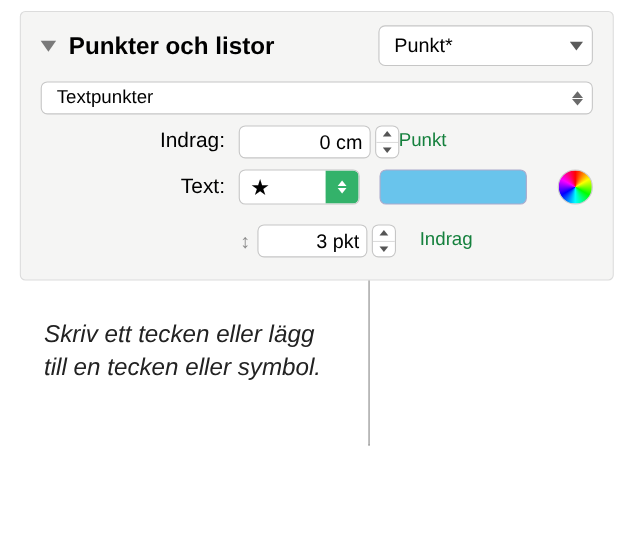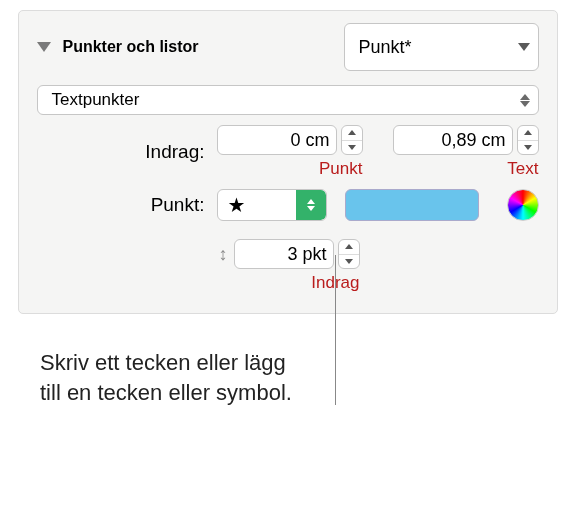--- a/index.html
+++ b/index.html
@@ -28,31 +28,31 @@
   .disclosure {
     width: 0; height: 0;
     border-left: 7px solid transparent;
     border-right: 7px solid transparent;
     border-top: 10px solid #7a7a7a;
     margin-right: 2px;
     cursor: pointer;
   }
   .header-title {
     font-weight: 700;
-    font-size: 16px;
+    font-size: 22px;
     flex: 1;
   }
   .popup {
     display: flex;
     align-items: center;
     justify-content: space-between;
     background: #fff;
     border: 1px solid #c6c6c6;
     border-radius: 6px;
-    height: 48px;
+    height: 37px;
     padding: 0 8px 0 14px;
     font-size: 18px;
   }
   .popup.small { height: 30px; font-size: 17px; }
   .updown {
     display: flex;
     flex-direction: column;
     gap: 1px;
     margin-left: 8px;
   }
@@ -113,27 +113,26 @@
     background: #fff;
   }
   .stepper div {
     flex:1;display:flex;align-items:center;justify-content:center;cursor:pointer;
   }
   .stepper div:first-child { border-bottom:1px solid #dcdcdc;}
   .stepper .up {width:0;height:0;border-left:4px solid transparent;border-right:4px solid transparent;border-bottom:5px solid #555;}
   .stepper .dn {width:0;height:0;border-left:4px solid transparent;border-right:4px solid transparent;border-top:5px solid #555;}
   .sublabel {
     font-size: 17px;
-    color: #b91c1c;
+    color: #15803d;
     margin-top: 4px;
     text-align: right;
   }
   .pair {
     display: flex;
-    flex-direction: column;
   }
   .two-col {
     display: flex;
     gap: 30px;
     flex: 1;
   }
   .star-popup {
     display:flex;align-items:center;background:#fff;border:1px solid #c6c6c6;border-radius:6px;height:32px;width:110px;overflow:hidden;
   }
   .star-popup .sym { flex:1;padding:0 10px;font-size:20px;}
@@ -153,20 +152,21 @@
   }
   .adjust-icon {
     font-size:18px;color:#8a8a8a;margin:0 6px 0 2px;
   }
   .caption {
     font-size: 22px;
     color: #222;
     margin: 34px 0 0 40px;
     line-height: 1.35;
     max-width: 380px;
+    font-style: italic;
   }
   .callout-line {
     position:absolute;
     border-left:1px solid #888;
     border-bottom:1px solid #888;
     pointer-events:none;
   }
 </style>
 </head>
 <body>
@@ -202,41 +202,25 @@
             <div>
                 <span class="up"></span>
               </div>
               <div>
                 <span class="dn"></span>
               </div>
           </div>
         </div>
         <div class="sublabel">Punkt</div>
       </div>
-      <div class="pair">
-        <div class="field-group">
-          <div class="field" style="width:120px">
-            <input value="0,89 cm" style="">
-          </div>
-          <div class="stepper">
-            <div>
-                <span class="up"></span>
-              </div>
-              <div>
-                <span class="dn"></span>
-              </div>
-          </div>
-        </div>
-        <div class="sublabel">Text</div>
-      </div>
     </div>
   </div>
 
   <div class="row">
-    <div class="label-col">Punkt:</div>
+    <div class="label-col">Text:</div>
     <div style="display:flex;align-items:center;flex:1;gap:18px">
       <div class="star-popup">
         <div class="sym">★</div>
         <div class="trig">
             <span class="au"></span>
             <span class="ad"></span>
           </div>
       </div>
       <div class="color-swatch"></div>
       <div class="color-wheel"></div>

